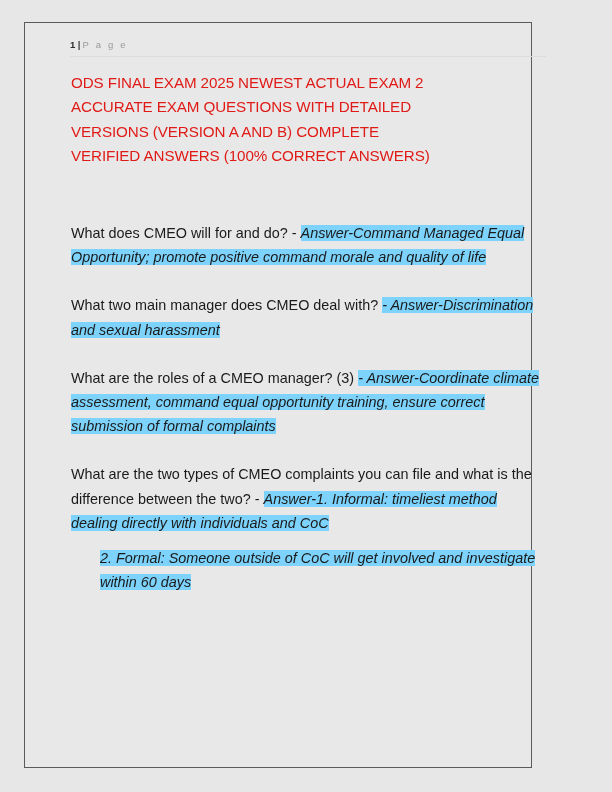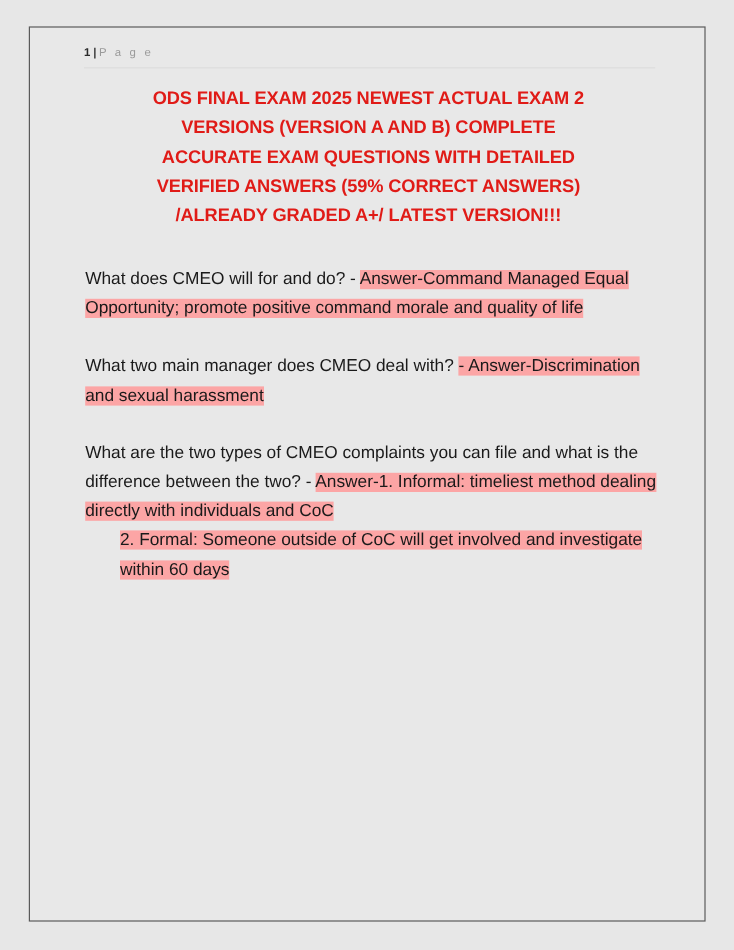--- a/index.html
+++ b/index.html
@@ -11,21 +11,21 @@
     height: 792px;
     background: #e7e7e7;
     font-family: "Liberation Sans", sans-serif;
     overflow: hidden;
   }
 
   #page-frame {
     position: absolute;
     left: 24px;
     top: 22px;
-    width: 564px;
+    width: 508px;
     height: 746px;
     background: #e8e8e8;
     border: 1px solid #5a5a5a;
     box-sizing: border-box;
   }
 
   
   #page-header {
     position: absolute;
     left: 45px;
@@ -58,71 +58,71 @@
     height: 1px;
     background: #dcdcdc;
   }
 
   
   #doc-title {
     position: absolute;
     left: 46px;
     top: 48px;
     width: 472px;
-    text-align: center;
     color: #e01b17;
     font-size: 15.2px;
-    font-weight: bold;
+    font-weight: normal;
     line-height: 24.3px;
     letter-spacing: -0.1px;
   }
   #doc-title .tline { display: block; white-space: nowrap; }
 
   
   #doc-body {
     position: absolute;
     left: 46px;
     top: 198px;
     width: 476px;
     font-size: 14.4px;
     line-height: 24.2px;
     color: #1a1a1a;
   }
   .qa-block { margin: 0 0 24px 0; }
-  .qa-block.tight { margin-bottom: 0; }
+  .qa-block.tight { margin-bottom: 11px; }
   .qa-block:last-child { margin-bottom: 0; margin-left: 29px; }
   .hl {
-    background: #fca5a5;
+    background: #7dd3fc;
     box-decoration-break: clone;
+    font-style: italic;
     -webkit-box-decoration-break: clone;
   }
 </style>
 </head>
 <body>
 
 <div id="page-frame">
 
   <div id="page-header">
     <span class="hdr-num">1</span><span class="hdr-sep">|</span><span class="hdr-word">P a g e</span>
   </div>
   <div id="header-rule"></div>
 
   <div id="doc-title">
     <span class="tline">ODS FINAL EXAM 2025 NEWEST ACTUAL EXAM 2</span>
+    <span class="tline">ACCURATE EXAM QUESTIONS WITH DETAILED</span>
     <span class="tline">VERSIONS (VERSION A AND B) COMPLETE</span>
-    <span class="tline">ACCURATE EXAM QUESTIONS WITH DETAILED</span>
-    <span class="tline">VERIFIED ANSWERS (59% CORRECT ANSWERS)</span>
-    <span class="tline">/ALREADY GRADED A+/ LATEST VERSION!!!</span>
+    <span class="tline">VERIFIED ANSWERS (100% CORRECT ANSWERS)</span>
   </div>
 
   <div id="doc-body">
 
     <p class="qa-block"><span>What does CMEO will for and do? - </span><span class="hl">Answer-Command Managed Equal Opportunity; promote positive command morale and quality of life</span></p>
 
     <p class="qa-block"><span>What two main manager does CMEO deal with? </span><span class="hl">- Answer-Discrimination and sexual harassment</span></p>
 
+    <p class="qa-block"><span>What are the roles of a CMEO manager? (3) </span><span class="hl">- Answer-Coordinate climate assessment, command equal opportunity training, ensure correct submission of formal complaints</span></p>
 
     <p class="qa-block tight"><span>What are the two types of CMEO complaints you can file and what is the difference between the two? - </span><span class="hl">Answer-1. Informal: timeliest method dealing directly with individuals and CoC</span></p>
 
     <p class="qa-block"><span></span><span class="hl">2. Formal: Someone outside of CoC will get involved and investigate within 60 days</span></p>
 
   </div>
 </div>
 
 </body></html>

